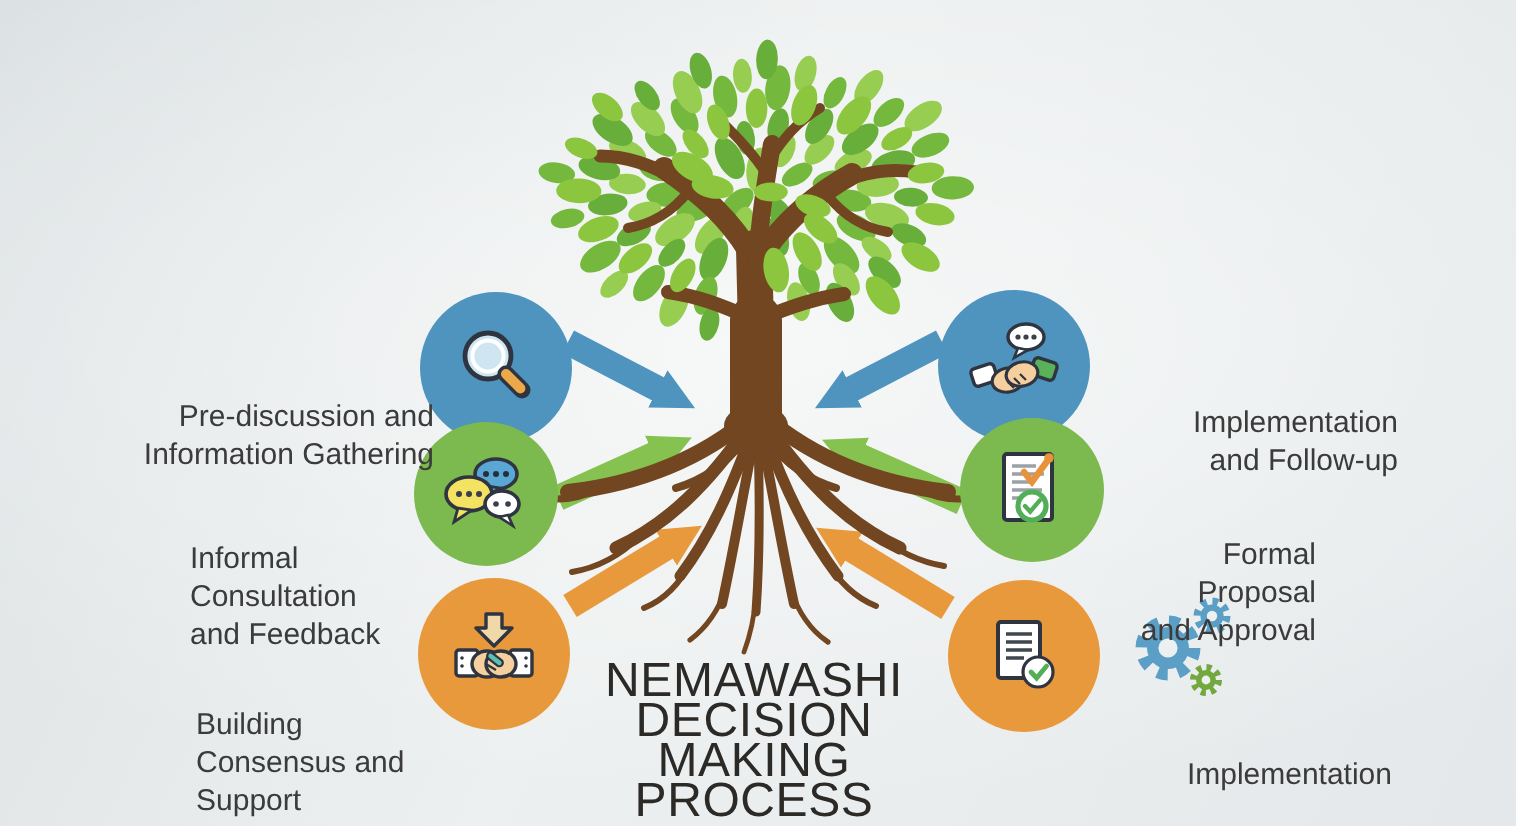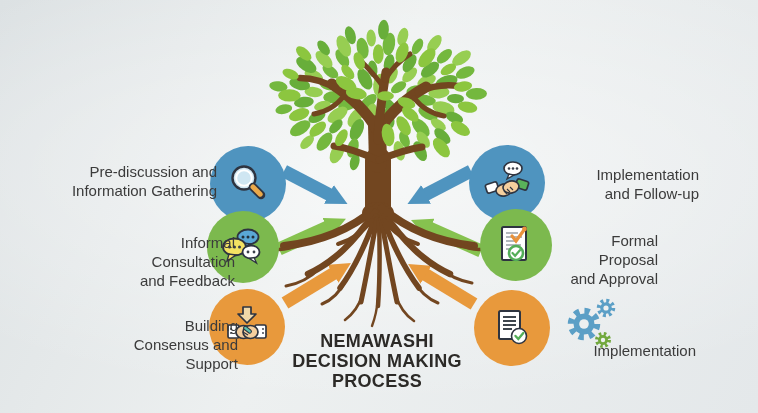--- a/index.html
+++ b/index.html
@@ -9,26 +9,27 @@
     background:
       radial-gradient(ellipse 120% 90% at 50% 42%, rgba(255,255,255,.55), rgba(255,255,255,0) 62%),
       linear-gradient(115deg,#dce1e3,#edf0f0 45%,#e4e8ea);
   }
   .layer{position:absolute; left:0; top:0;}
   .tree{position:absolute; left:238px; top:12px;}
   .circle{position:absolute; border-radius:50%; display:flex; align-items:center; justify-content:center;}
   .label{
     position:absolute; font-size:15px; line-height:19px; color:#3b3b3b;
     white-space:pre-line;
+    margin-top:37px;
   }
   .label.right-col{text-align:right;}
-  .label.left-col{text-align:right;}
+  .label.left-col{text-align:left;}
   .title{
     position:absolute; left:287px; top:331px; width:180px; text-align:center;
-    font-size:18px; line-height:20px; font-weight:bold; letter-spacing:.3px;
+    font-size:24px; line-height:20px; font-weight:normal; letter-spacing:.3px;
     color:#2c2a27; white-space:pre-line;
   }
 </style>
 </head>
 <body>
 
 <div class="canvas">
 
   <svg class="layer" width="758" height="413" viewBox="0 0 758 413">
     <defs>

